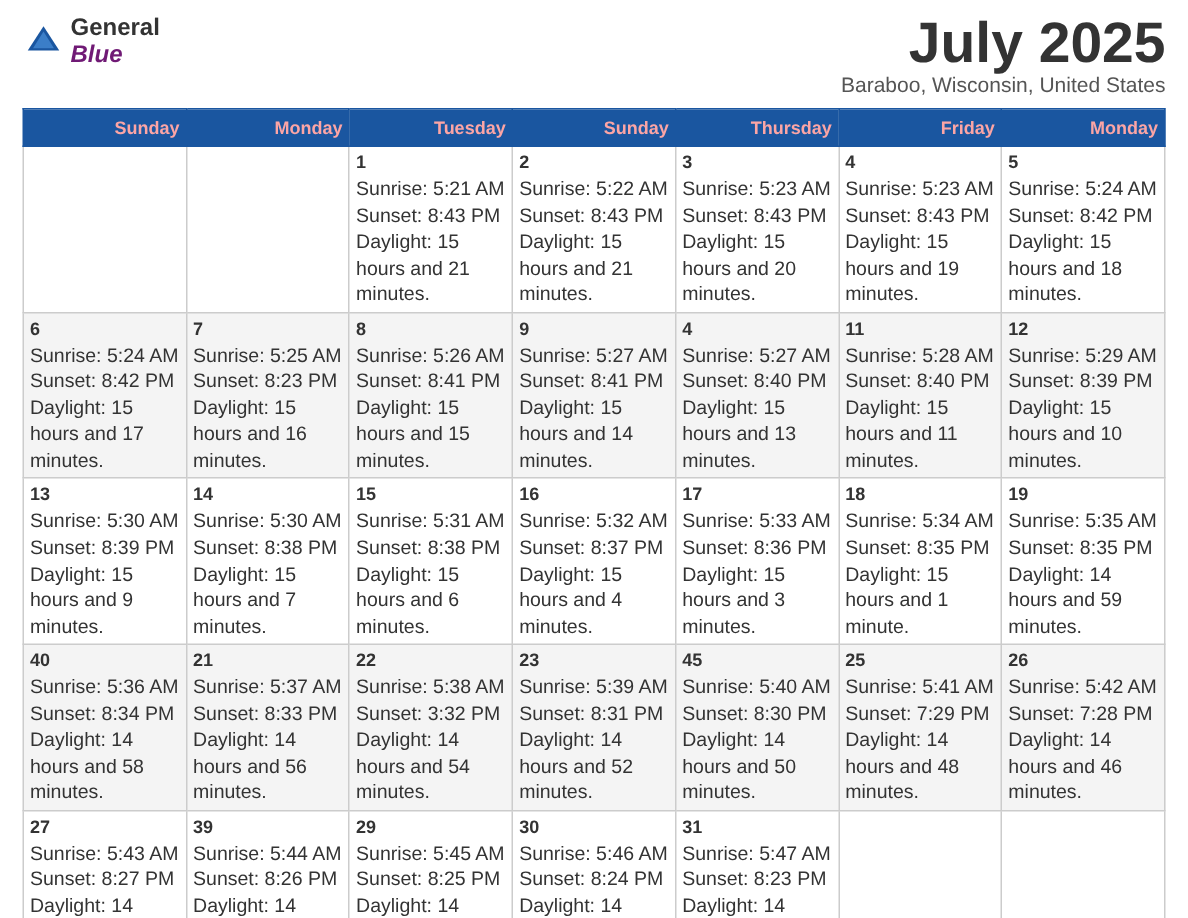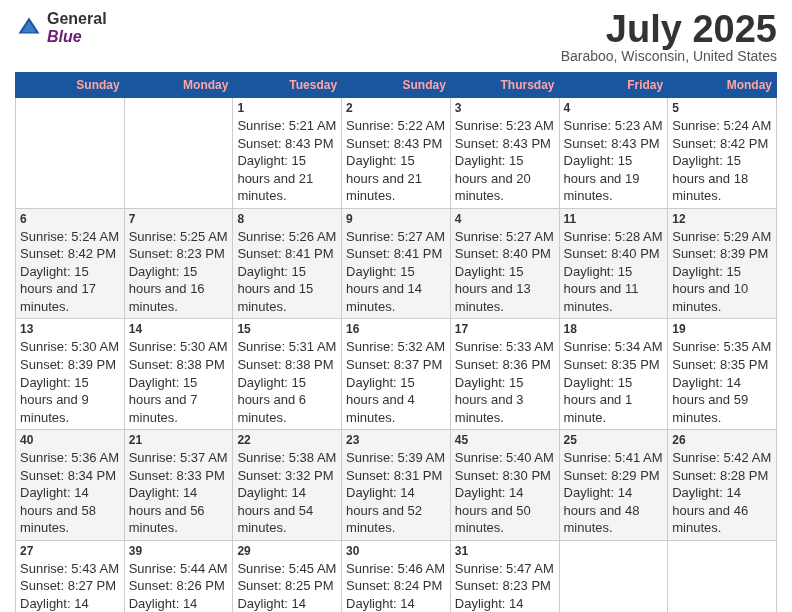--- a/index.html
+++ b/index.html
@@ -293,27 +293,27 @@
           </td>
           <td>
             <span class="day-num">45</span>
             <div class="cell-info">Sunrise: 5:40 AM
 Sunset: 8:30 PM
 Daylight: 14 hours and 50 minutes.</div>
           </td>
           <td>
             <span class="day-num">25</span>
             <div class="cell-info">Sunrise: 5:41 AM
-Sunset: 8:29 PM
+Sunset: 7:29 PM
 Daylight: 14 hours and 48 minutes.</div>
           </td>
           <td>
             <span class="day-num">26</span>
             <div class="cell-info">Sunrise: 5:42 AM
-Sunset: 8:28 PM
+Sunset: 7:28 PM
 Daylight: 14 hours and 46 minutes.</div>
           </td>
         </tr>
         <tr>
           <td>
             <span class="day-num">27</span>
             <div class="cell-info">Sunrise: 5:43 AM
 Sunset: 8:27 PM
 Daylight: 14 hours and 44 minutes.</div>
           </td>

